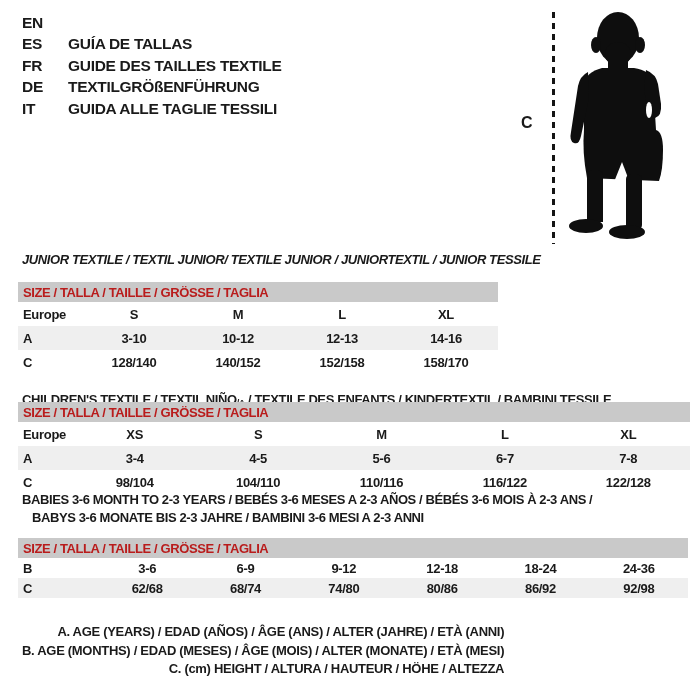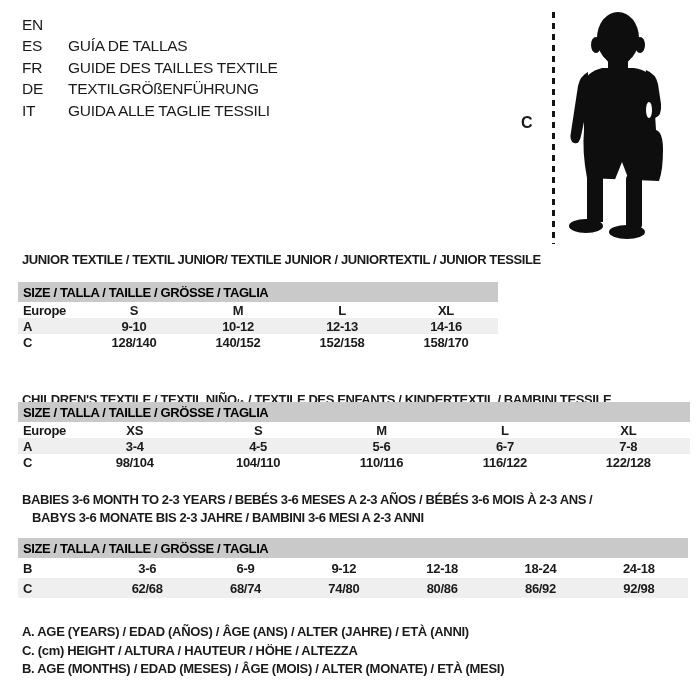--- a/index.html
+++ b/index.html
@@ -1,52 +1,52 @@
 <!DOCTYPE html>
 <html><head>
 <meta charset="utf-8">
 <style>
   html,body{margin:0;padding:0;background:#fff;}
   body{width:700px;height:700px;font-family:"Liberation Sans",sans-serif;color:#1a1a1a;}
   .canvas{position:relative;width:700px;height:700px;background:#fff;overflow:hidden;}
 
   
   .lang-list{position:absolute;left:22px;top:12px;}
-  .lang-row{display:flex;align-items:flex-end;height:21.5px;font-size:15.5px;font-weight:normal;letter-spacing:-0.3px;}
+  .lang-row{display:flex;align-items:center;height:21.5px;font-size:15.5px;font-weight:bold;letter-spacing:-0.3px;}
   .lang-code{width:46px;}
 
   
   .dashed-line{position:absolute;left:552px;top:12px;width:3px;height:232px;
     background-image:repeating-linear-gradient(to bottom,#141414 0px,#141414 6px,transparent 6px,transparent 11px);}
   .c-label{position:absolute;left:521px;top:114px;font-size:16px;font-weight:bold;}
   .figure-svg{position:absolute;left:558px;top:6px;}
 
   
   .sec-title{position:absolute;left:22px;font-size:13px;font-weight:bold;letter-spacing:-0.4px;white-space:nowrap;}
   .subtxt{font-size:9px;vertical-align:-2px;}
-  #s1-title{top:252px;}
+  #s1-title{top:252px;font-style:italic;}
   #s2-title{top:392px;}
   #s3-title-1{top:492px;}
   #s3-title-2{top:510px;padding-left:10px;}
 
   
   .tbl{position:absolute;left:18px;}
   #tbl1{top:282px;width:480px;}
   #tbl2{top:402px;width:672px;}
   #tbl3{top:538px;width:670px;}
   .size-bar{height:20px;background:#c9c9c9;display:flex;align-items:center;
-    font-size:13px;font-weight:bold;letter-spacing:-0.4px;padding-left:5px;color:#000000;}
+    font-size:13px;font-weight:bold;letter-spacing:-0.4px;padding-left:5px;color:#b91c1c;}
   table{border-collapse:collapse;table-layout:fixed;width:100%;}
-  td{font-size:13px;font-weight:bold;letter-spacing:-0.3px;text-align:center;height:16px;padding:0;white-space:nowrap;}
+  td{font-size:13px;font-weight:bold;letter-spacing:-0.3px;text-align:center;height:24px;padding:0;white-space:nowrap;}
   #tbl3 td{height:20px;}
   td.lbl{text-align:left;padding-left:5px;}
   tr:nth-child(even) td{background:#efefef;}
 
   
-  .footnotes{position:absolute;left:22px;top:624px;}
+  .footnotes{position:absolute;left:22px;top:624px;text-align:right;}
   .fn{height:18.5px;font-size:13px;font-weight:bold;letter-spacing:-0.3px;white-space:nowrap;}
 </style>
 </head>
 <body>
 
 <div class="canvas">
 
   <div class="lang-list">
     <div class="lang-row">
       <span class="lang-code">EN</span>
@@ -113,21 +113,21 @@
       <tbody>
         <tr>
           <td class="lbl">Europe</td>
           <td>S</td>
           <td>M</td>
           <td>L</td>
           <td>XL</td>
         </tr>
         <tr>
           <td class="lbl">A</td>
-          <td>9-10</td>
+          <td>3-10</td>
           <td>10-12</td>
           <td>12-13</td>
           <td>14-16</td>
         </tr>
         <tr>
           <td class="lbl">C</td>
           <td>128/140</td>
           <td>140/152</td>
           <td>152/158</td>
           <td>158/170</td>
@@ -192,34 +192,34 @@
           <col>
         </colgroup>
       <tbody>
         <tr>
           <td class="lbl">B</td>
           <td>3-6</td>
           <td>6-9</td>
           <td>9-12</td>
           <td>12-18</td>
           <td>18-24</td>
-          <td>24-18</td>
+          <td>24-36</td>
         </tr>
         <tr>
           <td class="lbl">C</td>
           <td>62/68</td>
           <td>68/74</td>
           <td>74/80</td>
           <td>80/86</td>
           <td>86/92</td>
           <td>92/98</td>
         </tr>
       </tbody>
     </table>
   </div>
 
   <div class="footnotes">
     <div class="fn">A. AGE (YEARS) / EDAD (AÑOS) / ÂGE (ANS) / ALTER (JAHRE) / ETÀ (ANNI)</div>
+    <div class="fn">B. AGE (MONTHS) / EDAD (MESES) / ÂGE (MOIS) / ALTER (MONATE) / ETÀ (MESI)</div>
     <div class="fn">C. (cm) HEIGHT / ALTURA / HAUTEUR / HÖHE / ALTEZZA</div>
-    <div class="fn">B. AGE (MONTHS) / EDAD (MESES) / ÂGE (MOIS) / ALTER (MONATE) / ETÀ (MESI)</div>
   </div>
 
 </div>
 
 </body></html>

